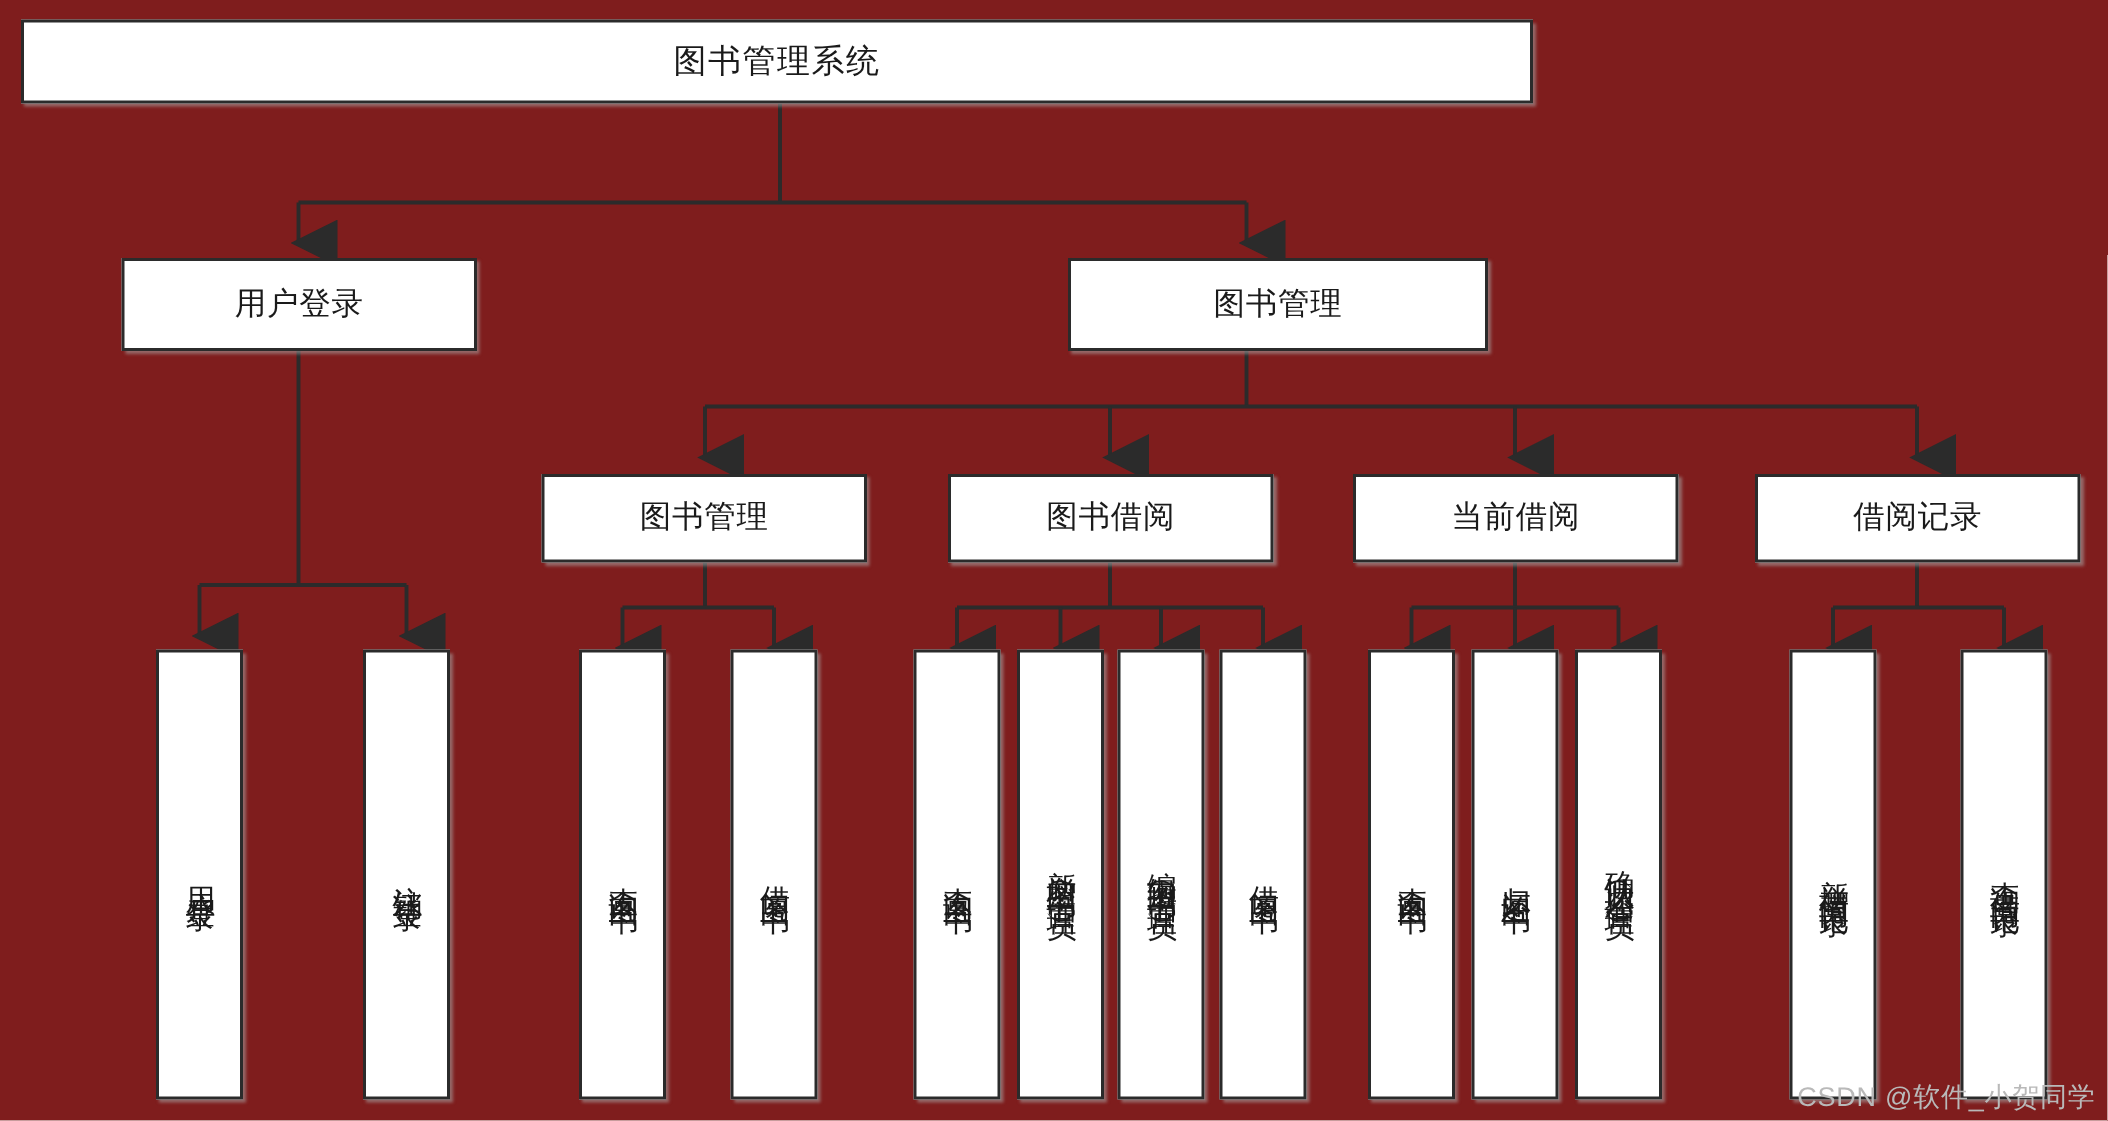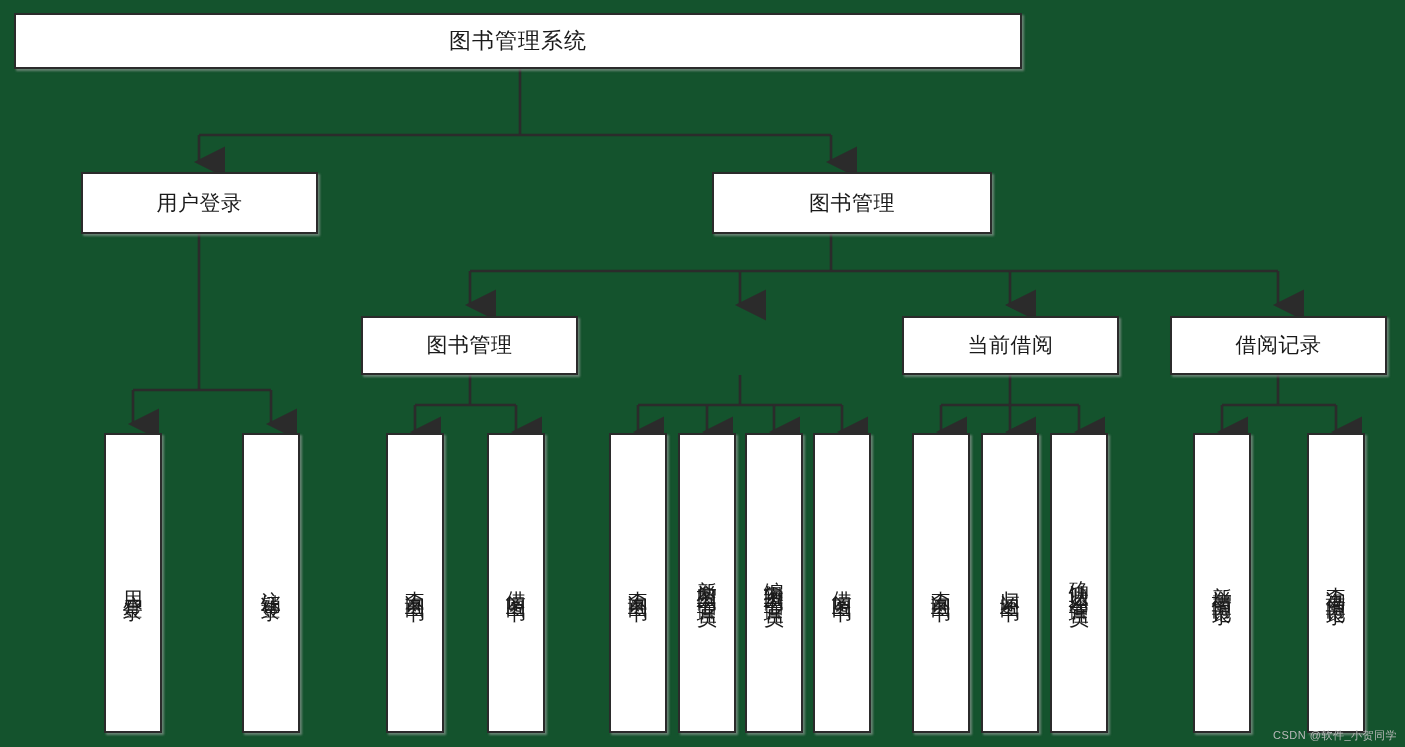--- a/index.html
+++ b/index.html
@@ -8,21 +8,21 @@
     padding: 0;
     background: #ffffff;
   }
   body {
     font-family: "Liberation Sans", "DejaVu Sans", sans-serif;
   }
   #canvas {
     position: relative;
     width: 1405px;
     height: 747px;
-    background: #14532d;
+    background: #7f1d1d;
     overflow: hidden;
   }
   #edges {
     position: absolute;
     left: 0;
     top: 0;
     width: 1405px;
     height: 747px;
     pointer-events: none;
   }
@@ -64,21 +64,21 @@
     font-size: 20px;
     line-height: 1.02;
     letter-spacing: 4px;
     white-space: nowrap;
     text-align: center;
   }
   .watermark {
     position: absolute;
     right: 8px;
     bottom: 4px;
-    font-size: 11px;
+    font-size: 18px;
     color: #b9b9b9;
     letter-spacing: 0.5px;
     z-index: 5;
     white-space: nowrap;
   }
 </style>
 </head>
 <body>
 
 <div id="canvas">
@@ -145,20 +145,23 @@
   </div>
 
   <div class="node h" style="left:712px; top:172px; width:280px; height:62px;">
     <span class="label">图书管理</span>
   </div>
 
   <div class="node h" style="left:361px; top:316px; width:217px; height:59px;">
     <span class="label">图书管理</span>
   </div>
 
+  <div class="node h" style="left:632px; top:316px; width:217px; height:59px;">
+    <span class="label">图书借阅</span>
+  </div>
 
   <div class="node h" style="left:1170px; top:316px; width:217px; height:59px;">
     <span class="label">借阅记录</span>
   </div>
 
   <div class="node h" style="left:902px; top:316px; width:217px; height:59px;">
     <span class="label">当前借阅</span>
   </div>
 
   <div class="node v" style="left:104px; top:433px; width:58px; height:300px;">

